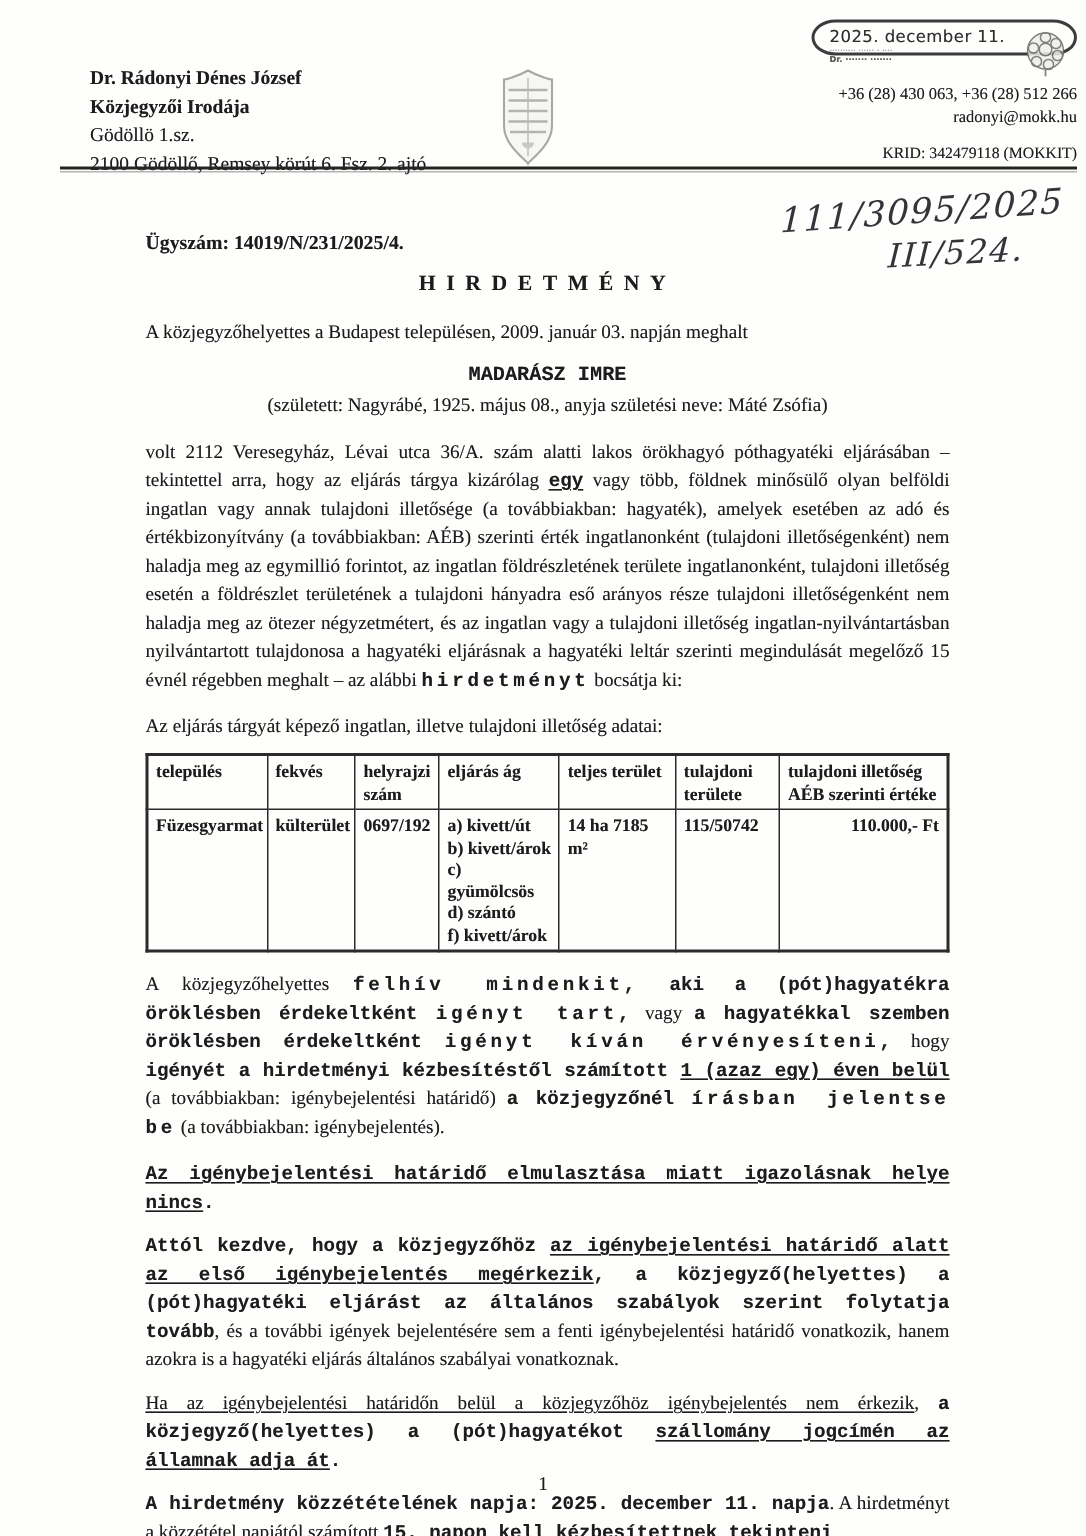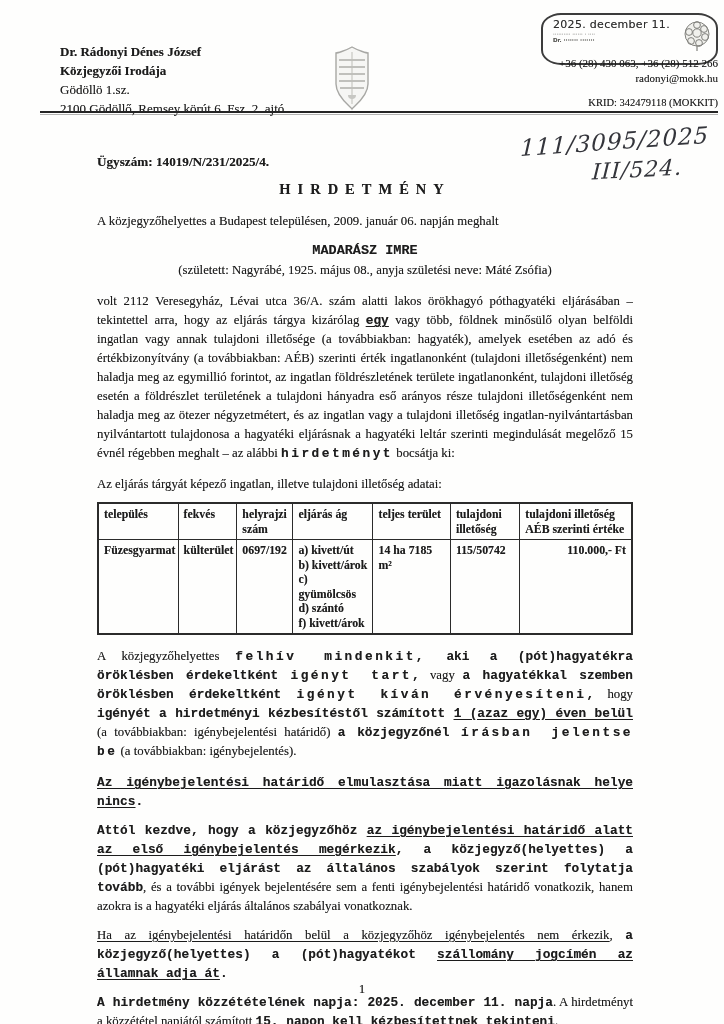--- a/index.html
+++ b/index.html
@@ -7,21 +7,21 @@
     position:relative;width:724px;height:1024px;margin:0 auto;
     background:#fefefd;overflow:hidden;
     font-family:"Liberation Serif", serif;color:#1c1c1c;
     text-shadow:0 0 .4px rgba(20,20,20,.45);
   }
   
   .office{position:absolute;left:60px;top:42px;font-size:13px;line-height:19px;}
   .office .l0,.office .l1{font-weight:bold;}
   .coat{position:absolute;left:332px;top:44px;opacity:.75;}
   .stamp{
-    position:absolute;left:541px;top:13px;width:177px;height:52px;
+    position:absolute;left:541px;top:13px;width:177px;height:24px;
     border:2px solid #3c3c3c;border-radius:20px/15px;box-sizing:border-box;
     padding:3px 34px 2px 10px;font-family:"DejaVu Sans", sans-serif;
   }
   .stamp-date{font-size:11px;color:#2f2f2f;letter-spacing:.3px;white-space:nowrap;}
   .stamp-l2{font-size:5.5px;color:#9a9a95;filter:blur(.3px);white-space:nowrap;}
   .stamp-l3{font-size:5.5px;color:#5c5c58;font-weight:bold;filter:blur(.25px);white-space:nowrap;}
   .seal{position:absolute;right:3px;top:2px;opacity:.85;}
   .contact{position:absolute;right:6px;top:56px;text-align:right;font-size:11px;line-height:15px;}
   .krid{position:absolute;right:6px;top:97px;font-size:10.5px;text-align:right;}
   .rule{position:absolute;left:40px;top:111px;width:678px;height:2px;background:#242424;}
@@ -113,21 +113,21 @@
   <div class="rule2"></div>
 
   <div class="handwritten">
     <div class="hw1">111/3095/2025</div>
     <div class="hw2">III/524.</div>
   </div>
 
   <div class="main">
     <p class="case-number">Ügyszám: 14019/N/231/2025/4.</p>
     <h1 class="doc-title">HIRDETMÉNY</h1>
-    <p class="intro-line">A közjegyzőhelyettes a Budapest településen, 2009. január 06. napján meghalt</p>
+    <p class="intro-line">A közjegyzőhelyettes a Budapest településen, 2009. január 03. napján meghalt</p>
     <p class="deceased-name">MADARÁSZ IMRE</p>
     <p class="deceased-details">(született: Nagyrábé, 1925. május 08., anyja születési neve: Máté Zsófia)</p>
 
     <p class="rich mb12"><span>volt 2112 Veresegyház, Lévai utca 36/A. szám alatti lakos örökhagyó póthagyatéki eljárásában – tekintettel arra, hogy az eljárás tárgya kizárólag </span><span class="b u">egy</span><span> vagy több, földnek minősülő olyan belföldi ingatlan vagy annak tulajdoni illetősége (a továbbiakban: hagyaték), amelyek esetében az adó és értékbizonyítvány (a továbbiakban: AÉB) szerinti érték ingatlanonként (tulajdoni illetőségenként) nem haladja meg az egymillió forintot, az ingatlan földrészletének területe ingatlanonként, tulajdoni illetőség esetén a földrészlet területének a tulajdoni hányadra eső arányos része tulajdoni illetőségenként nem haladja meg az ötezer négyzetmétert, és az ingatlan vagy a tulajdoni illetőség ingatlan-nyilvántartásban nyilvántartott tulajdonosa a hagyatéki eljárásnak a hagyatéki leltár szerinti megindulását megelőző 15 évnél régebben meghalt – az alábbi </span><span class="b sp">hirdetményt</span><span> bocsátja ki:</span></p>
 
     <p class="table-intro">Az eljárás tárgyát képező ingatlan, illetve tulajdoni illetőség adatai:</p>
 
     <table class="doc-table">
       <colgroup>
         <col class="c0">
@@ -138,21 +138,21 @@
           <col class="c5">
           <col class="c6">
       </colgroup>
       <thead>
           <tr>
             <th>település</th>
             <th>fekvés</th>
             <th>helyrajzi szám</th>
             <th>eljárás ág</th>
             <th>teljes terület</th>
-            <th>tulajdoni illetőség</th>
+            <th>tulajdoni területe</th>
             <th>tulajdoni illetőség AÉB szerinti értéke</th>
           </tr>
         </thead>
       <tbody>
           <tr>
             <td>Füzesgyarmat</td>
             <td>külterület</td>
             <td>0697/192</td>
             <td>a) kivett/út
 b) kivett/árok

